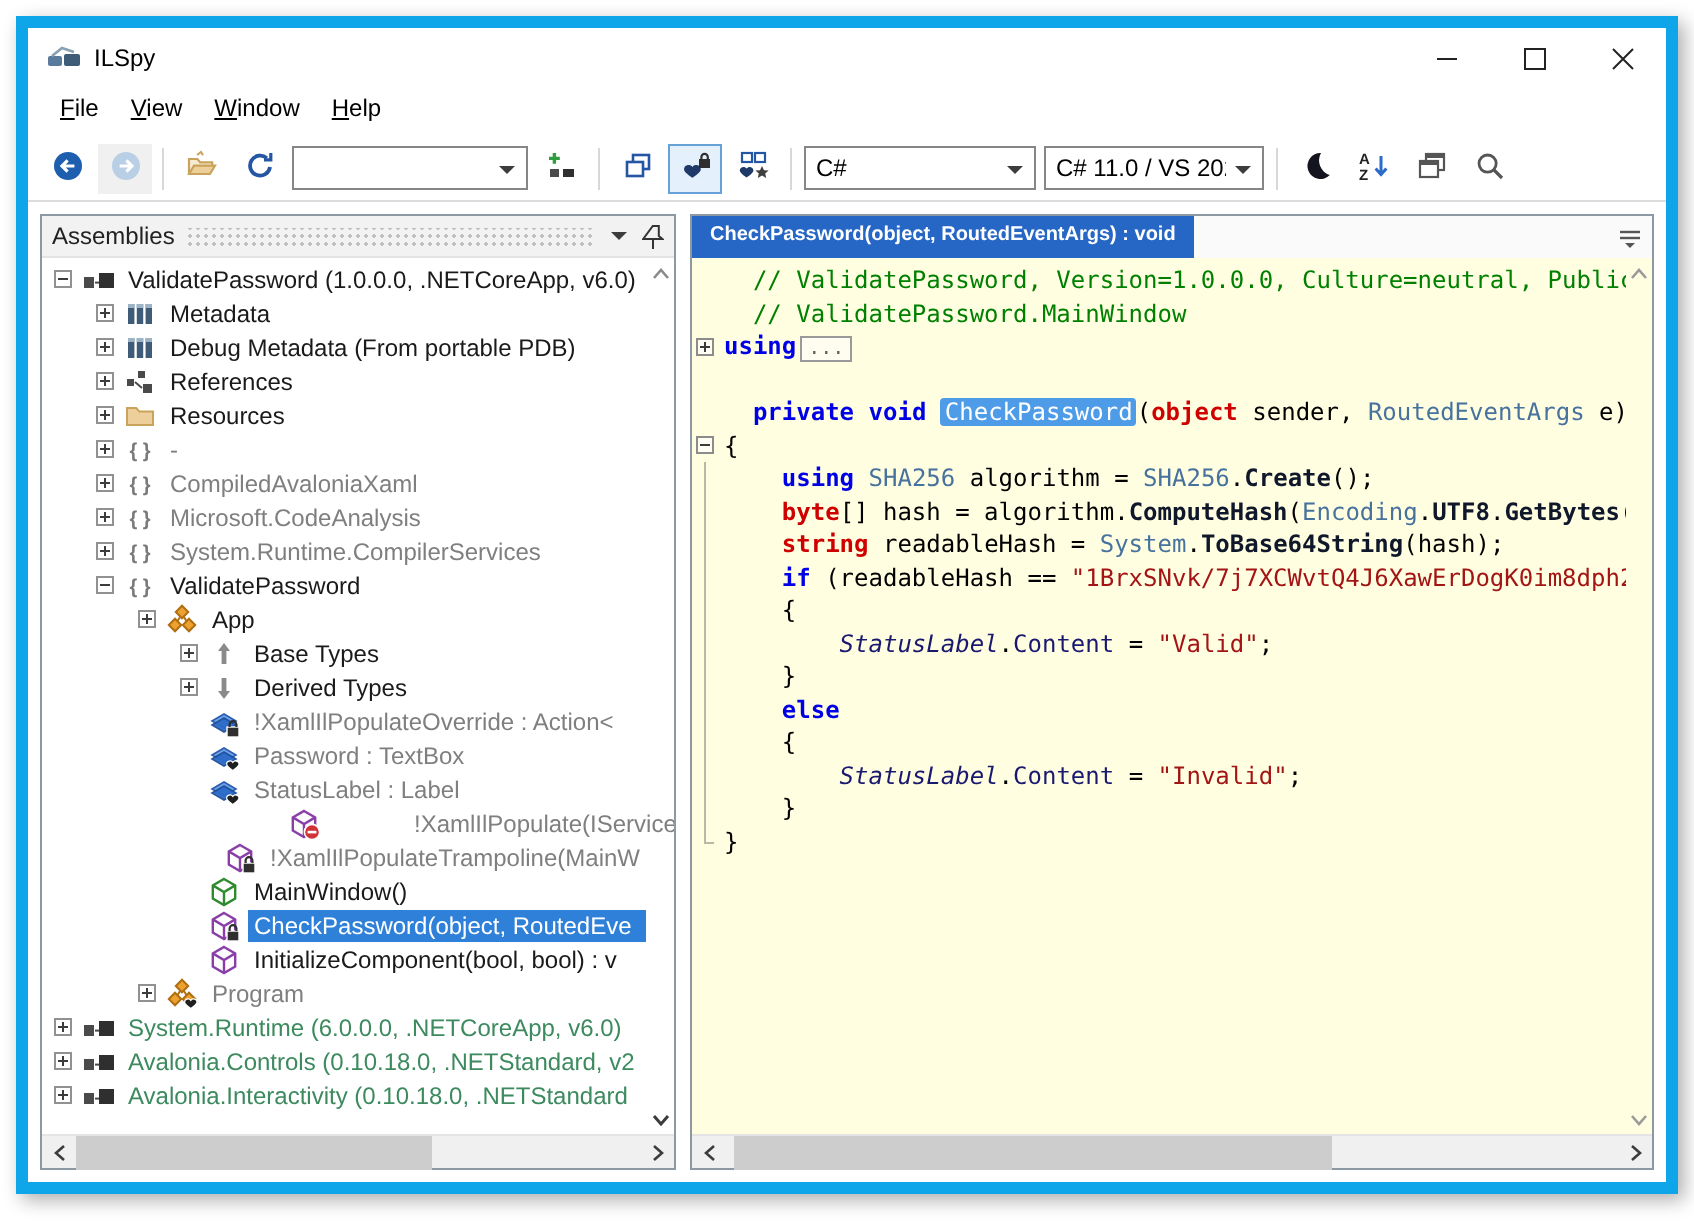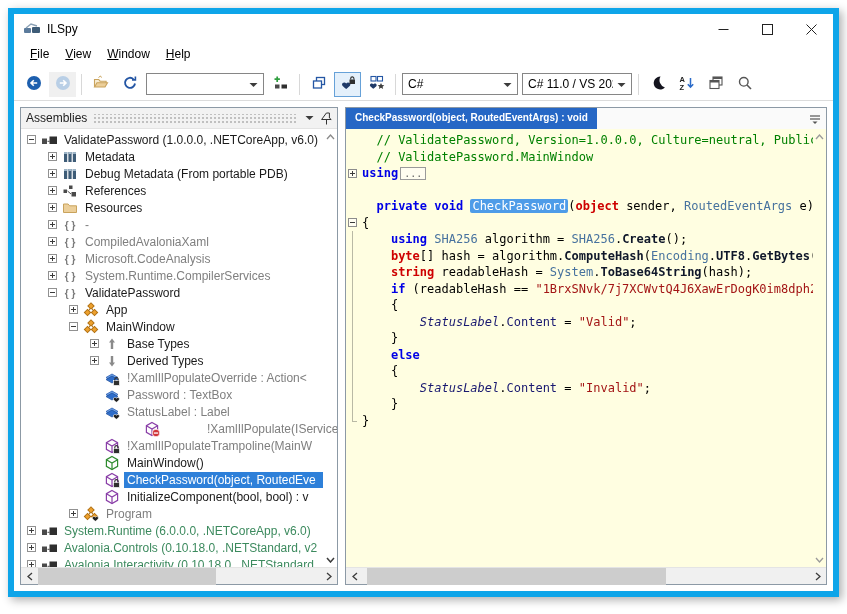--- a/index.html
+++ b/index.html
@@ -382,35 +382,20 @@
                   <line x1="8" y1="5" x2="4.5" y2="10.5"></line>
                   <line x1="8" y1="5" x2="11.5" y2="10.5"></line>
                   <rect x="5.8" y="1.8" width="4.4" height="4.4" transform="rotate(45 8 4)"></rect>
                   <rect x="2.3" y="8.3" width="4.4" height="4.4" transform="rotate(45 4.5 10.5)"></rect>
                   <rect x="9.3" y="8.3" width="4.4" height="4.4" transform="rotate(45 11.5 10.5)"></rect>
                 </g>
               </svg>
             </span>
             <span class="tlabel">App</span>
           </div>
-          <div class="trow cblack" style="padding-left: 48px;">
-            <span class="exp"></span>
-            <span class="tic">
-              <svg width="16" height="16" viewBox="0 0 16 16">
-                <g stroke="#b06f10" stroke-width="1" fill="#eda12f">
-                  <line x1="8" y1="5" x2="4.5" y2="10.5"></line>
-                  <line x1="8" y1="5" x2="11.5" y2="10.5"></line>
-                  <rect x="5.8" y="1.8" width="4.4" height="4.4" transform="rotate(45 8 4)"></rect>
-                  <rect x="2.3" y="8.3" width="4.4" height="4.4" transform="rotate(45 4.5 10.5)"></rect>
-                  <rect x="9.3" y="8.3" width="4.4" height="4.4" transform="rotate(45 11.5 10.5)"></rect>
-                </g>
-              </svg>
-            </span>
-            <span class="tlabel">MainWindow</span>
-          </div>
           <div class="trow cblack" style="padding-left: 69px;">
             <span class="exp plus"></span>
             <span class="tic">
               <svg width="16" height="16" viewBox="0 0 16 16">
                 <path d="M8 2.5 L11 6.5 H9.2 V13 H6.8 V6.5 H5 z" fill="#8a8a8a"></path>
               </svg>
             </span>
             <span class="tlabel">Base Types</span>
           </div>
           <div class="trow cblack" style="padding-left: 69px;">
@@ -473,21 +458,21 @@
                   <path d="M2.4 4.7 L8 8 L13.6 4.7 M8 8 L8 14.5" fill="none"></path>
                 </g>
                 <g>
                   <circle cx="12" cy="12" r="3.8" fill="#d13438" stroke="#fff" stroke-width="0.8"></circle>
                   <rect x="9.8" y="11.4" width="4.4" height="1.3" fill="#fff"></rect>
                 </g>
               </svg>
             </span>
             <span class="tlabel">!XamlIlPopulate(IServiceProvider, M</span>
           </div>
-          <div class="trow cgray" style="padding-left: 69px;">
+          <div class="trow cgray" style="padding-left: 69px; justify-content: flex-end;">
             <span class="noexp"></span>
             <span class="tic">
               <svg width="16" height="16" viewBox="0 0 16 16">
                 <g fill="#fdfdfd" stroke="#8a3fa8" stroke-width="1.2">
                   <polygon points="8,1.5 13.6,4.7 13.6,11.3 8,14.5 2.4,11.3 2.4,4.7"></polygon>
                   <path d="M2.4 4.7 L8 8 L13.6 4.7 M8 8 L8 14.5" fill="none"></path>
                 </g>
                 <g>
                   <rect x="9.5" y="10.5" width="6" height="5" fill="#2f2f2f" stroke="#fff" stroke-width="0.7"></rect>
                   <path d="M10.8 10.5 v-1.2 a1.7 1.7 0 0 1 3.4 0 v1.2" fill="none" stroke="#2f2f2f" stroke-width="1.1"></path>

